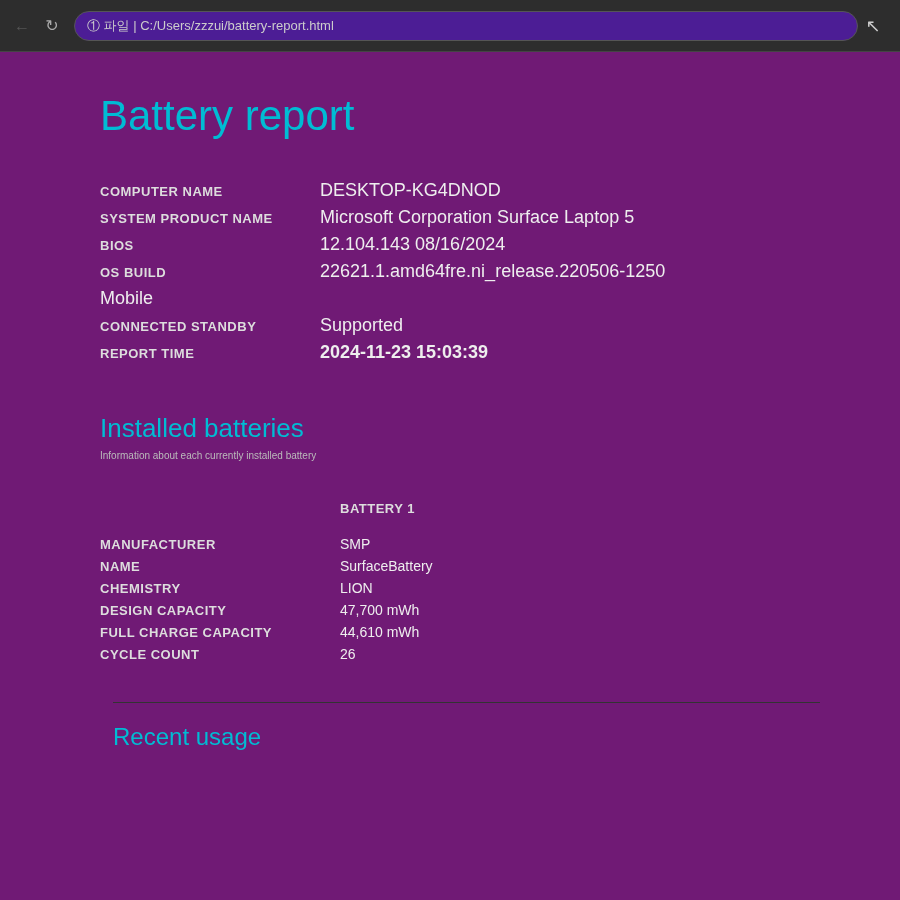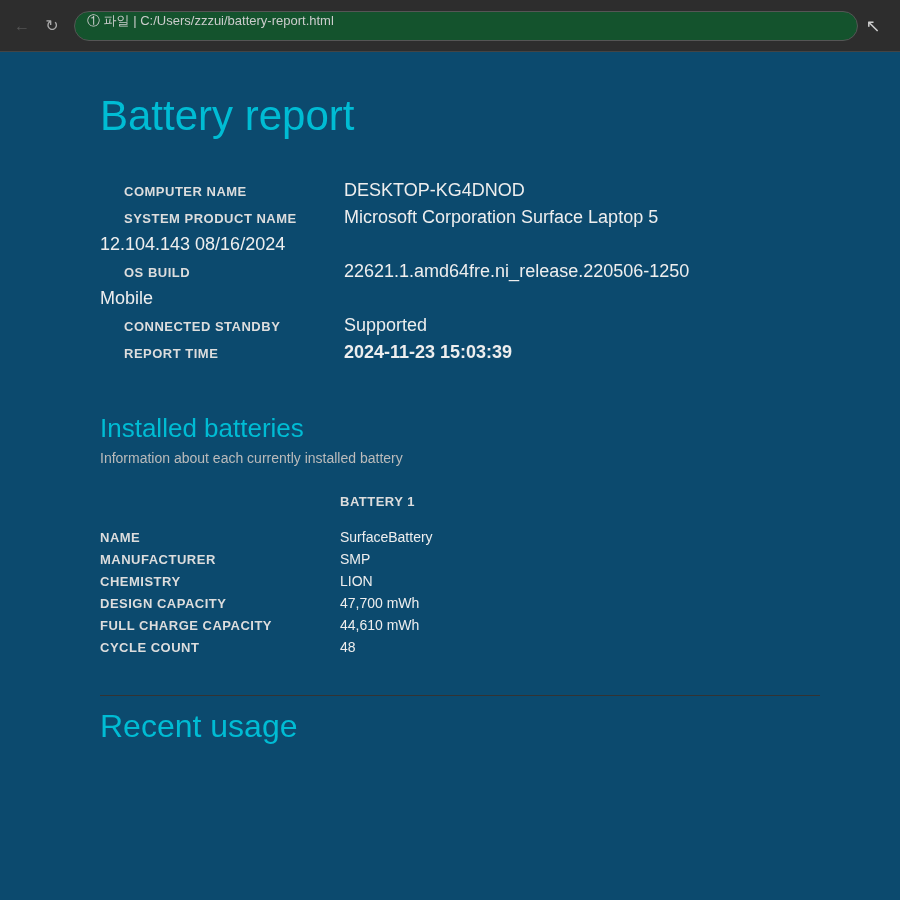--- a/index.html
+++ b/index.html
@@ -41,45 +41,46 @@
       cursor: pointer;
     }
 
     .nav-btn.disabled {
       color: #555;
     }
 
     .address-bar {
       flex: 1;
       height: 30px;
-      background: #14532d;
+      background: #4c1d95;
       border: 1px solid #555;
       border-radius: 15px;
       display: flex;
+      align-items: center;
       padding: 0 12px;
       gap: 8px;
     }
 
     .address-bar .url-text {
       color: #ccc;
       font-size: 13px;
     }
 
     .cursor-area {
       width: 30px;
       display: flex;
       align-items: center;
       justify-content: center;
     }
 
     
     .page-content {
       width: 100%;
       height: calc(900px - 52px);
-      background: #0c4a6e;
+      background: #701a75;
       overflow-y: auto;
       padding: 40px 80px 40px 100px;
     }
 
     .page-title {
       font-size: 42px;
       color: #00bcd4;
       font-weight: 300;
       margin-bottom: 40px;
     }
@@ -96,44 +97,43 @@
     }
 
     .info-label {
       width: 220px;
       font-size: 13px;
       font-weight: 700;
       color: #ddd;
       letter-spacing: 0.5px;
       text-transform: uppercase;
       flex-shrink: 0;
-      margin-left: 24px;
     }
 
     .info-value {
       font-size: 18px;
       color: #eee;
     }
 
     .info-value.bold {
       font-weight: 600;
     }
 
     
     .section-title {
       font-size: 26px;
       color: #00bcd4;
       font-weight: 400;
       margin-bottom: 6px;
     }
 
     .section-desc {
-      font-size: 14px;
+      font-size: 10px;
       color: #bbb;
-      margin-bottom: 28px;
+      margin-bottom: 40px;
     }
 
     
     .battery-table {
       width: 100%;
     }
 
     .battery-header-row {
       display: flex;
       margin-bottom: 20px;
@@ -165,25 +165,26 @@
     }
 
     .battery-value {
       font-size: 14px;
       color: #eee;
     }
 
     
     .recent-usage-hint {
       margin-top: 40px;
-      font-size: 32px;
+      font-size: 24px;
       color: #00bcd4;
       font-weight: 300;
       border-top: 1px solid #333;
-      padding-top: 12px;
+      padding-top: 20px;
+      margin-left: 13px;
     }
   </style>
 </head>
 <body>
 
 <div class="browser-chrome">
   <div class="nav-buttons">
     <div class="nav-btn disabled">←</div>
     <div class="nav-btn">↻</div>
   </div>
@@ -202,20 +203,21 @@
   <div class="info-table">
     <div class="info-row">
       <span class="info-label">COMPUTER NAME</span>
       <span class="info-value">DESKTOP-KG4DNOD</span>
     </div>
     <div class="info-row">
       <span class="info-label">SYSTEM PRODUCT NAME</span>
       <span class="info-value">Microsoft Corporation Surface Laptop 5</span>
     </div>
     <div class="info-row">
+      <span class="info-label">BIOS</span>
       <span class="info-value">12.104.143  08/16/2024</span>
     </div>
     <div class="info-row">
       <span class="info-label">OS BUILD</span>
       <span class="info-value">22621.1.amd64fre.ni_release.220506-1250</span>
     </div>
     <div class="info-row">
       <span class="info-value">Mobile</span>
     </div>
     <div class="info-row">
@@ -232,41 +234,41 @@
     <h2 class="section-title">Installed batteries</h2>
     <p class="section-desc">Information about each currently installed battery</p>
 
     <div class="battery-table">
 
       <div class="battery-header-row">
         <span class="battery-header-col">BATTERY 1</span>
       </div>
 
       <div class="battery-row">
+        <span class="battery-label">MANUFACTURER</span>
+        <span class="battery-value">SMP</span>
+      </div>
+      <div class="battery-row">
         <span class="battery-label">NAME</span>
         <span class="battery-value">SurfaceBattery</span>
       </div>
       <div class="battery-row">
-        <span class="battery-label">MANUFACTURER</span>
-        <span class="battery-value">SMP</span>
-      </div>
-      <div class="battery-row">
         <span class="battery-label">CHEMISTRY</span>
         <span class="battery-value">LION</span>
       </div>
       <div class="battery-row">
         <span class="battery-label">DESIGN CAPACITY</span>
         <span class="battery-value">47,700 mWh</span>
       </div>
       <div class="battery-row">
         <span class="battery-label">FULL CHARGE CAPACITY</span>
         <span class="battery-value">44,610 mWh</span>
       </div>
       <div class="battery-row">
         <span class="battery-label">CYCLE COUNT</span>
-        <span class="battery-value">48</span>
+        <span class="battery-value">26</span>
       </div>
     </div>
   </div>
 
   <div class="recent-usage-hint">Recent usage</div>
 
 </div>
 
 </body></html>

